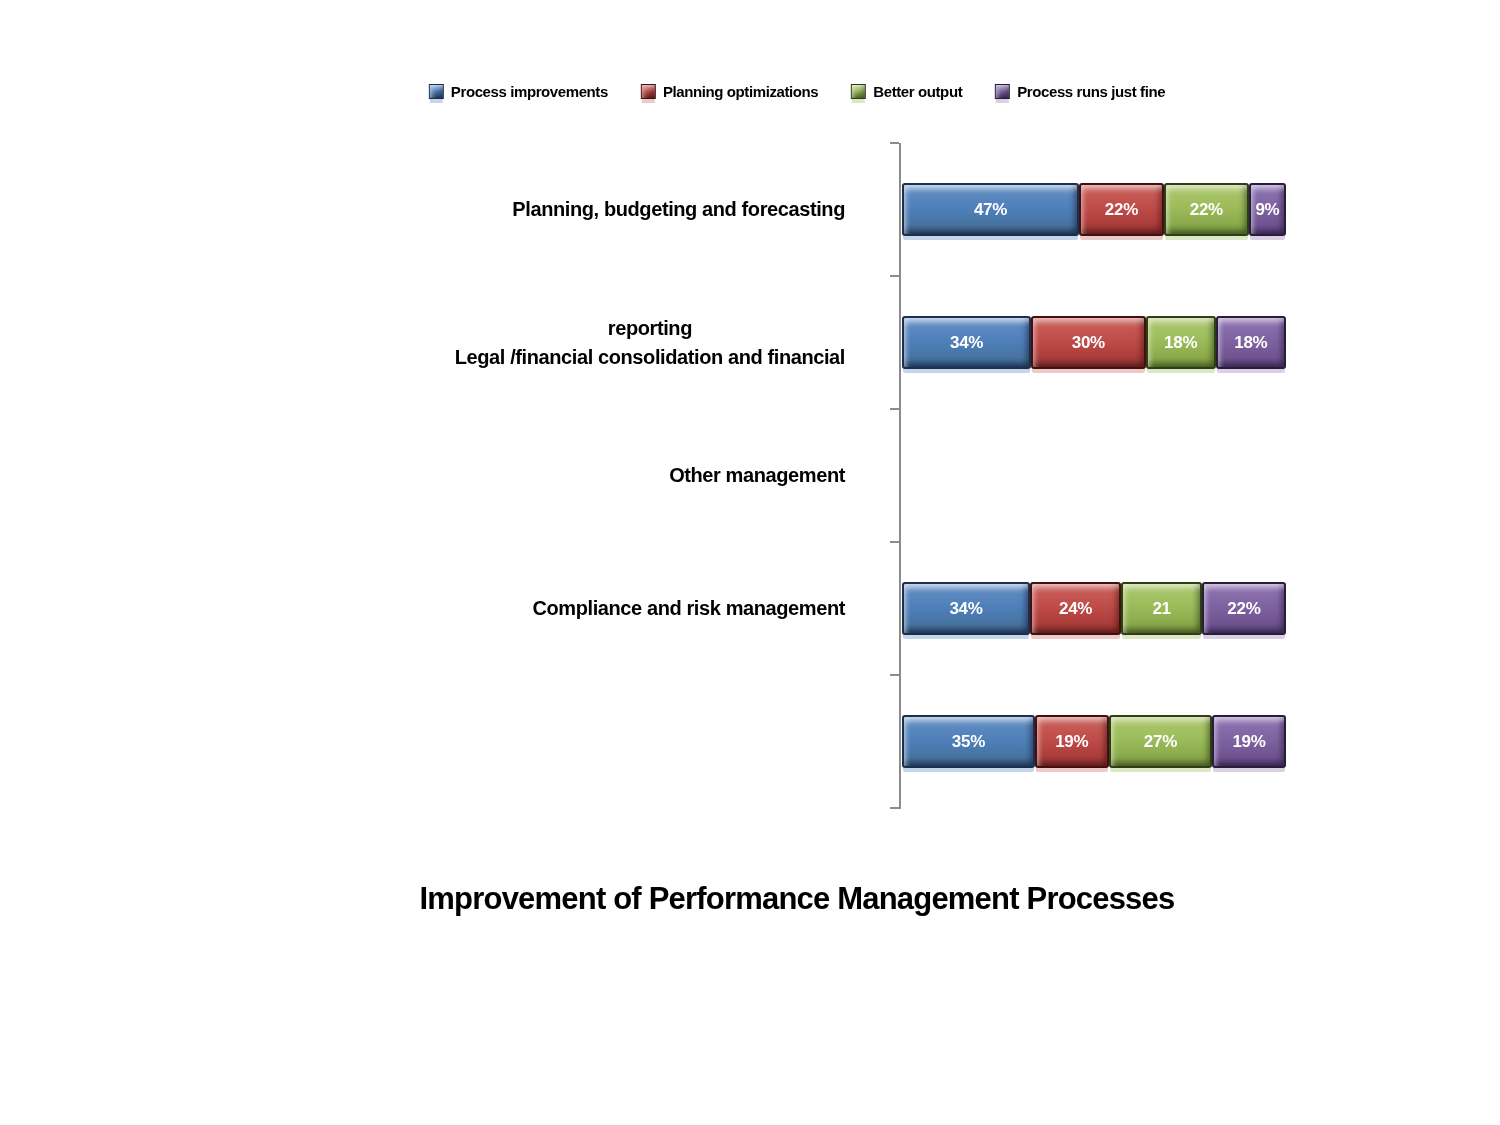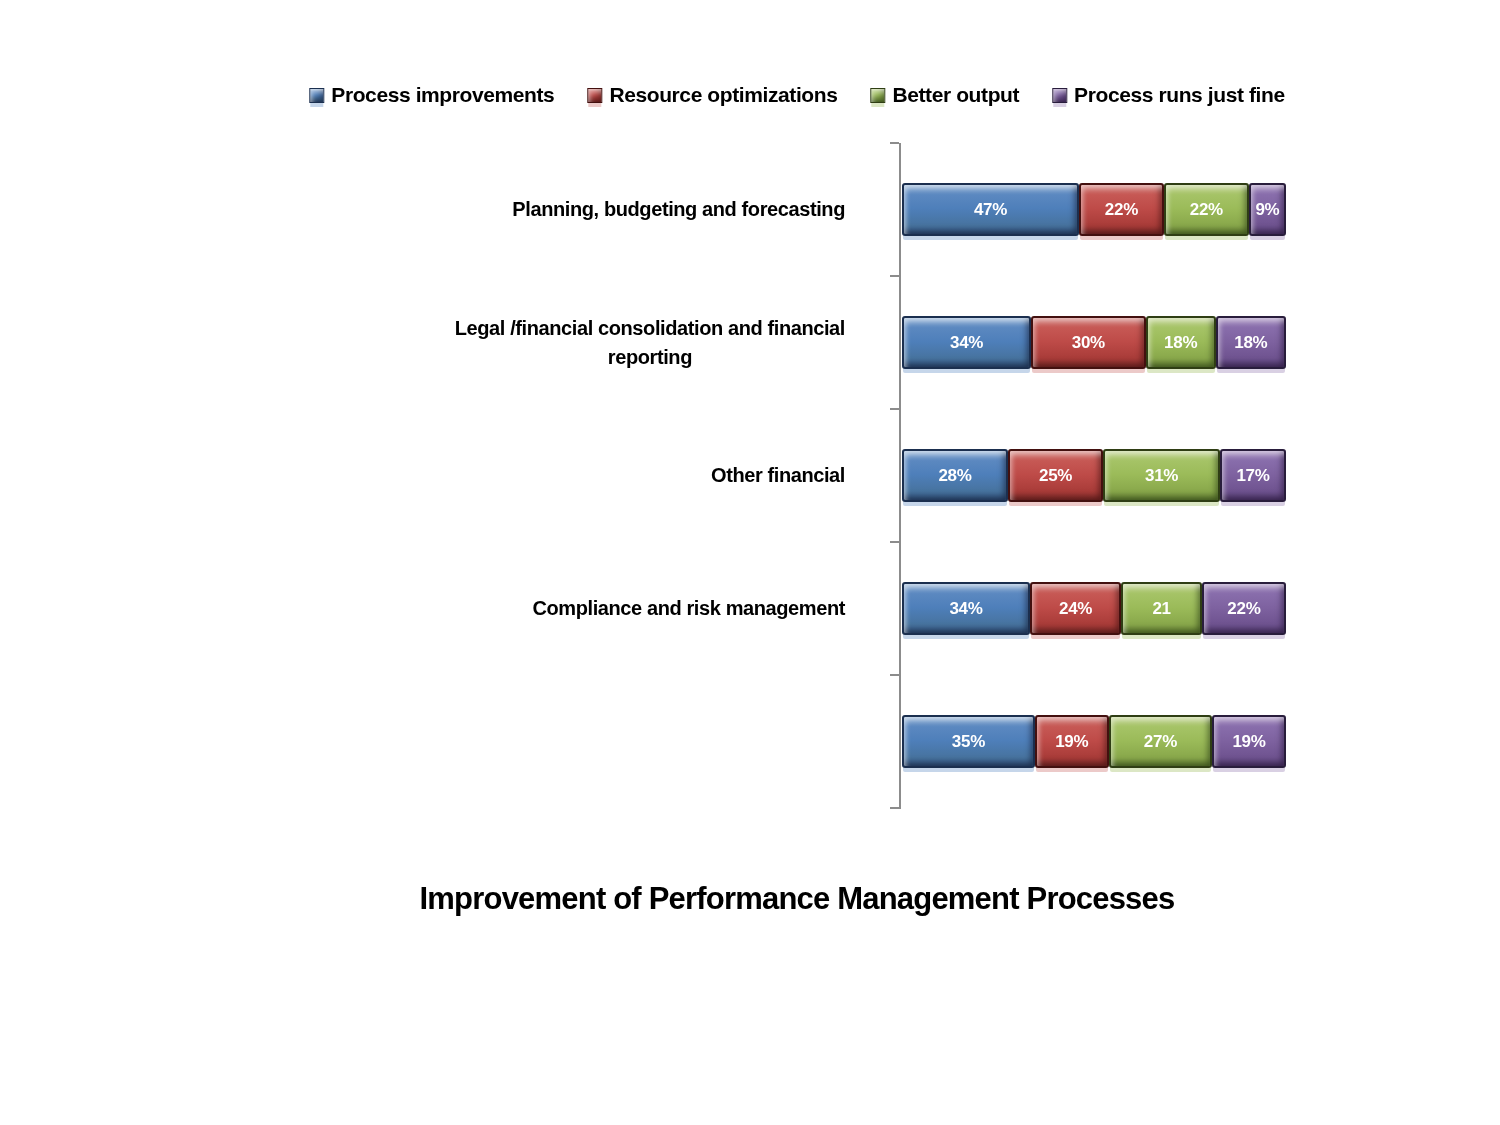--- a/index.html
+++ b/index.html
@@ -6,21 +6,21 @@
   .canvas{
     position:relative;width:1500px;height:1125px;background:#fff;overflow:hidden;
     font-family:"Liberation Sans","DejaVu Sans",sans-serif;color:#000;
   }
   
   .legend{
     position:absolute;top:83px;left:797px;transform:translateX(-50%);
     display:flex;align-items:center;gap:33px;white-space:nowrap;
   }
   .legend-item{display:flex;align-items:center;gap:7px;}
-  .legend-label{font-size:21px;font-weight:bold;letter-spacing:-0.4px;}
+  .legend-label{font-size:15px;font-weight:bold;letter-spacing:-0.4px;}
   .marker{
     width:15px;height:15px;border:1px solid #222;box-sizing:border-box;
     box-shadow:inset 2px 2px 2px rgba(255,255,255,.55), inset -2px -2px 2px rgba(0,0,0,.5);
   }
   
   .plot{position:absolute;inset:0;margin-left:34px;}
   .axis-line{position:absolute;left:865px;top:143px;width:2px;height:666px;background:#8C8C8C;}
   .axis-tick{position:absolute;left:856px;width:9px;height:2px;background:#8C8C8C;}
   .row-label{
     position:absolute;right:655px;display:flex;flex-direction:column;
@@ -65,21 +65,21 @@
 <body>
 
 <div class="canvas">
   <div class="legend" id="legend">
       <div class="legend-item">
         <span class="marker s0"></span>
         <span class="legend-label">Process improvements</span>
       </div>
       <div class="legend-item">
         <span class="marker s1"></span>
-        <span class="legend-label">Resource optimizations</span>
+        <span class="legend-label">Planning optimizations</span>
       </div>
       <div class="legend-item">
         <span class="marker s2"></span>
         <span class="legend-label">Better output</span>
       </div>
       <div class="legend-item">
         <span class="marker s3"></span>
         <span class="legend-label">Process runs just fine</span>
       </div>
     </div>
@@ -105,55 +105,41 @@
         </div>
         <div class="seg s2" style="flex-grow: 22;">
           <span class="vlabel">22%</span>
         </div>
         <div class="seg s3" style="flex-grow: 9;">
           <span class="vlabel">9%</span>
         </div>
       </div>
       <div class="row-label" style="top: 276px;">
         <div class="labtext">
+          <div>reporting</div>
           <div>Legal /financial consolidation and financial</div>
-          <div>reporting</div>
         </div>
       </div>
       <div class="row-bars" style="top: 316px;">
         <div class="seg s0" style="flex-grow: 34;">
           <span class="vlabel">34%</span>
         </div>
         <div class="seg s1" style="flex-grow: 30;">
           <span class="vlabel">30%</span>
         </div>
         <div class="seg s2" style="flex-grow: 18;">
           <span class="vlabel">18%</span>
         </div>
         <div class="seg s3" style="flex-grow: 18;">
           <span class="vlabel">18%</span>
         </div>
       </div>
       <div class="row-label" style="top: 409px;">
         <div class="labtext">
-          <div>Other financial</div>
-        </div>
-      </div>
-      <div class="row-bars" style="top: 449px;">
-        <div class="seg s0" style="flex-grow: 28;">
-          <span class="vlabel">28%</span>
-        </div>
-        <div class="seg s1" style="flex-grow: 25;">
-          <span class="vlabel">25%</span>
-        </div>
-        <div class="seg s2" style="flex-grow: 31;">
-          <span class="vlabel">31%</span>
-        </div>
-        <div class="seg s3" style="flex-grow: 17;">
-          <span class="vlabel">17%</span>
+          <div>Other management</div>
         </div>
       </div>
       <div class="row-label" style="top: 542px;">
         <div class="labtext">
           <div>Compliance and risk management</div>
         </div>
       </div>
       <div class="row-bars" style="top: 582px;">
         <div class="seg s0" style="flex-grow: 34;">
           <span class="vlabel">34%</span>

